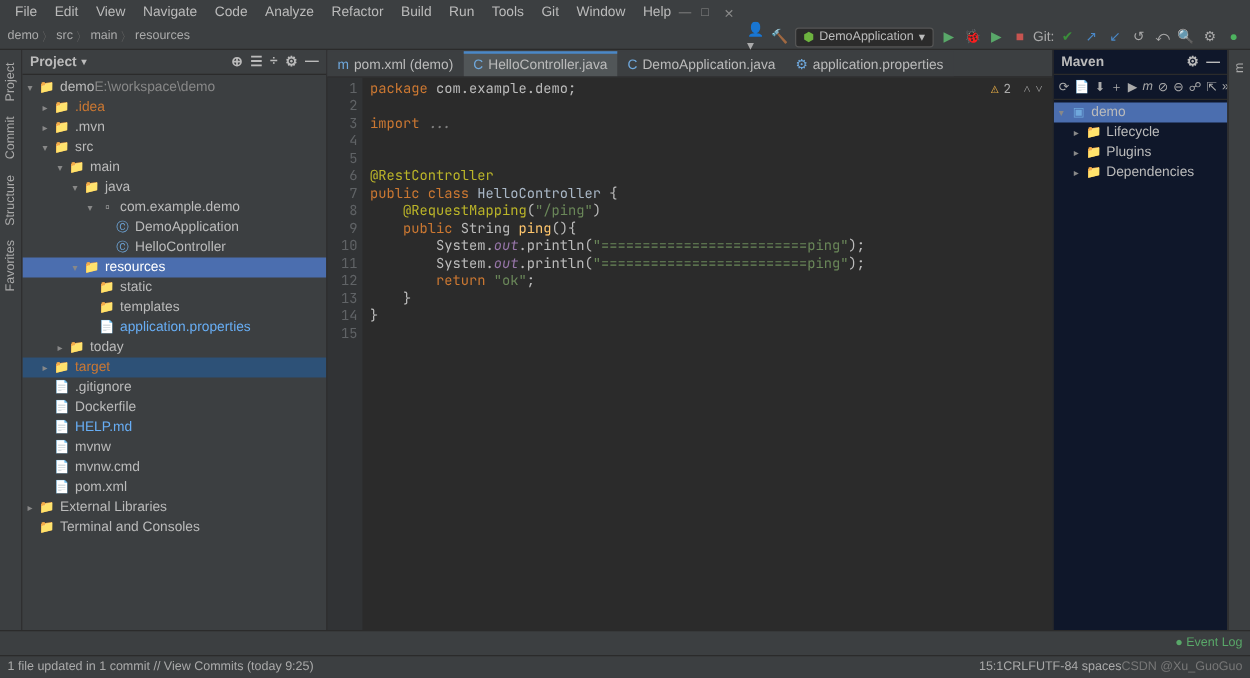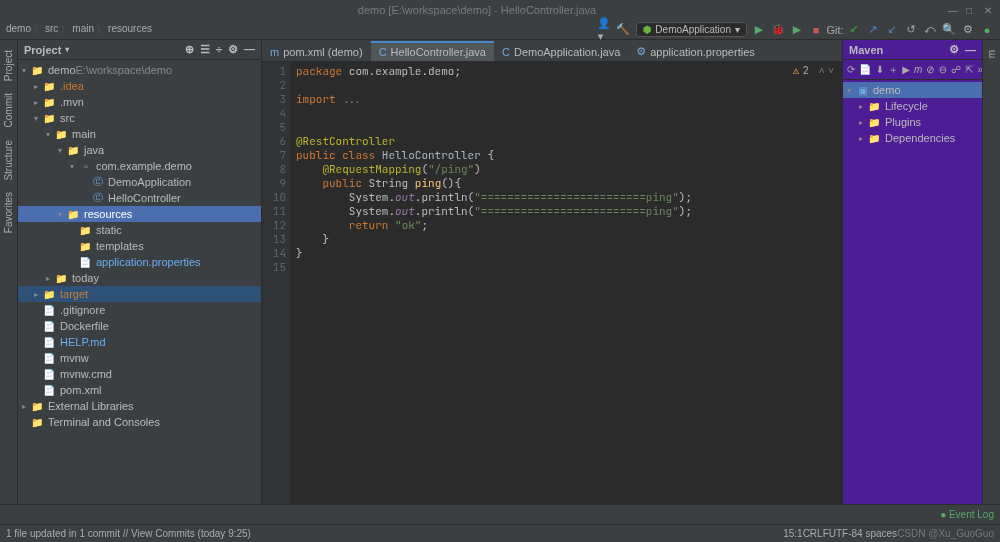--- a/index.html
+++ b/index.html
@@ -80,21 +80,21 @@
 .editor .ann { position: absolute; top: 2px; right: 8px; font-size: 10px; color: #aaa; display: flex; gap: 4px; align-items: center; }
 .warn { color: #d9a343; }
 .kw { color: #cc7832; }
 .ann2 { color: #bbb529; }
 .str { color: #6a8759; }
 .cmt { color: #808080; font-style: italic; }
 .fn { color: #ffc66d; }
 .cls2 { color: #a9b7c6; }
 .fld2 { color: #9876aa; font-style: italic; }
 
-.maven-panel { width: 140px; background: #4c1d95; border-left: 1px solid #2b2b2b; display: flex; flex-direction: column; }
+.maven-panel { width: 140px; background: #0f172a; border-left: 1px solid #2b2b2b; display: flex; flex-direction: column; }
 .maven-hdr { height: 20px; display: flex; align-items: center; padding: 0 6px; border-bottom: 1px solid #2b2b2b; font-size: 11px; font-weight: bold; }
 .maven-toolbar { height: 20px; display: flex; align-items: center; gap: 4px; padding: 0 4px; border-bottom: 1px solid #2b2b2b; }
 .mvnbtn { font-size: 10px; color: #aaa; cursor: pointer; }
 .maven-tree .node.sel2 { background: #4b6eaf; }
 
 .sidebar-right-strip {
   width: 18px; background: #3c3f41; border-left: 1px solid #2b2b2b;
   display: flex; flex-direction: column; align-items: center; padding-top: 4px;
 }
 
@@ -106,21 +106,35 @@
 .evtlog { color: #59a869; }
 .icn { font-size: 10px; }
 .tb-icons { display: flex; gap: 5px; align-items: center; }
 .toolhdr-icons { display: flex; gap: 6px; }
 .gearicon { font-size: 11px; }
 </style>
 </head>
 <body>
 
 <div class="titlebar">
-  <div class="center">demo [E:\workspace\demo] - HelloController.java</div>
+  <div class="left" id="menus">
+      <span class="menu-item">File</span>
+      <span class="menu-item">Edit</span>
+      <span class="menu-item">View</span>
+      <span class="menu-item">Navigate</span>
+      <span class="menu-item">Code</span>
+      <span class="menu-item">Analyze</span>
+      <span class="menu-item">Refactor</span>
+      <span class="menu-item">Build</span>
+      <span class="menu-item">Run</span>
+      <span class="menu-item">Tools</span>
+      <span class="menu-item">Git</span>
+      <span class="menu-item">Window</span>
+      <span class="menu-item">Help</span>
+    </div>
   <div class="right">
     <span class="wicon">—</span>
     <span class="wicon">□</span>
     <span class="wicon">✕</span>
   </div>
 </div>
 
 <div class="navbar">
   <div class="breadcrumb" id="bc">
       <span>demo</span>

